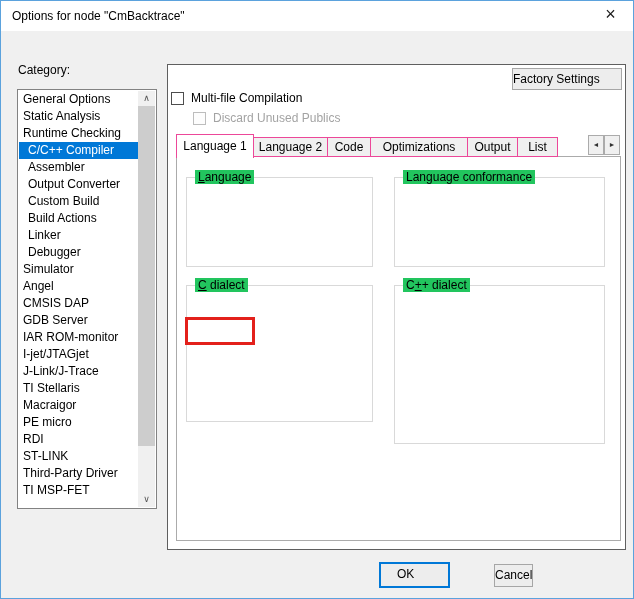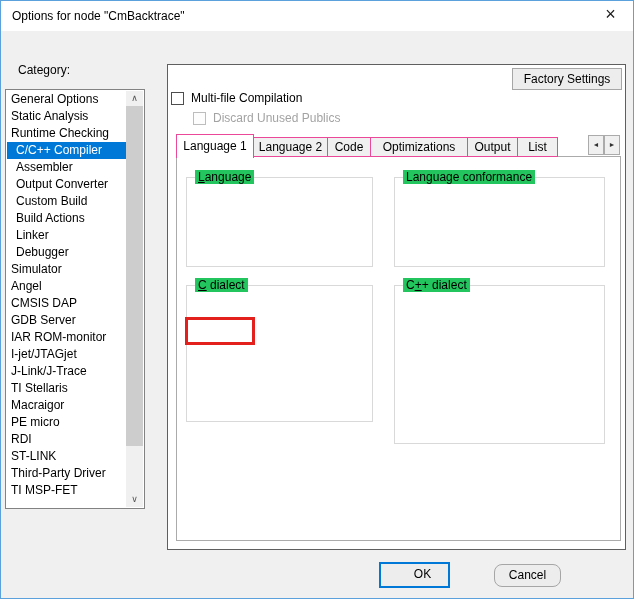--- a/index.html
+++ b/index.html
@@ -8,34 +8,34 @@
     position:absolute; left:0; top:0; width:634px; height:599px;
     background:#f0f0f0; border:1px solid #5ba2dd; overflow:hidden;
     font-family:"Liberation Sans", sans-serif; font-size:12px; color:#000;
   }
   .titlebar { position:absolute; left:0; top:0; right:0; height:30px; background:#fff; }
   .title { position:absolute; left:11px; top:0; line-height:30px; font-size:12px; white-space:nowrap; }
   .closebtn { position:absolute; right:0; top:0; width:45px; height:30px; text-align:center; line-height:27px; font-size:18px; color:#1a1a1a; cursor:default; }
 
   .cat-label { position:absolute; left:17px; top:62px; }
 
-  .listbox { position:absolute; left:4px; top:88px; width:140px; height:420px; background:#fff; border:1px solid #828282; }
+  .listbox { position:absolute; left:16px; top:88px; width:140px; height:420px; background:#fff; border:1px solid #828282; }
   .list-items { position:absolute; top:1px; left:1px; right:18px; bottom:1px; overflow:hidden; }
   .li { height:17px; line-height:17px; padding-left:4px; white-space:nowrap; overflow:hidden; }
   .li.lv1 { padding-left:9px; }
   .li.lv2 { }
   .li.sel { background:#0078d7; color:#fff; }
   .vscroll { position:absolute; top:1px; right:1px; bottom:1px; width:17px; background:#f0f0f0; }
   .sb-btn { position:absolute; left:0; width:17px; height:15px; text-align:center; font-size:9px; line-height:15px; color:#555; }
   .sb-up { top:0; } .sb-down { bottom:0; }
   .sb-thumb { position:absolute; left:0; top:15px; width:17px; height:340px; background:#cdcdcd; }
 
   .panel { position:absolute; left:166px; top:63px; width:459px; height:486px; border:1px solid #5f5f5f; background:#fff; }
 
-  .btn { text-align:center; background:#ededed; border:1px solid #a6a6a6; cursor:default; }
+  .btn { text-align:left; background:#ededed; border:1px solid #a6a6a6; cursor:default; }
   .factory-btn { position:absolute; left:511px; top:67px; width:110px; height:22px; line-height:20px; }
 
   .chk { position:absolute; width:13px; height:13px; border:1px solid #4d4d4d; background:#fff; }
   .chk.checked::after { content:"\2713"; position:absolute; left:1px; top:-2px; font-size:12px; color:#1f1f1f; }
   .chk.disabled { border-color:#bdbdbd; background:#fdfdfd; }
   .chk.disabled.checked::after { color:#b3b3b3; }
   .radio { position:absolute; width:13px; height:13px; border:1px solid #4d4d4d; border-radius:50%; background:#fff; }
   .radio.checked::after { content:""; position:absolute; left:3px; top:3px; width:5px; height:5px; border-radius:50%; background:#2b2b2b; }
   .radio.disabled { border-color:#c2c2c2; }
   .radio.disabled.checked::after { background:#c2c2c2; }
@@ -48,21 +48,21 @@
   .tab.active { top:133px; height:24px; line-height:22px; background:#fff; border-bottom:none; z-index:4; }
   .tab-arrow { position:absolute; top:134px; width:16px; height:20px; line-height:18px; text-align:center; font-size:7px; color:#333; background:#f0f0f0; border:1px solid #ababab; z-index:2; }
   .tabpage { position:absolute; left:175px; top:155px; width:445px; height:385px; background:#fff; border:1px solid #ababab; z-index:1; }
 
   .group { position:absolute; border:1px solid #d9d9d9; background:#fff; z-index:2; }
   .gtitle { position:absolute; top:-8px; left:8px; background:#22c55e; padding:0 3px; white-space:nowrap; }
 
   .red-annot { position:absolute; left:184px; top:316px; width:70px; height:28px; border:3px solid #e3201b; z-index:6; pointer-events:none; }
 
   .ok-btn { position:absolute; left:378px; top:561px; width:71px; height:26px; line-height:21px; border:2px solid #0078d7;padding-left:16px; }
-  .cancel-btn { position:absolute; left:493px; top:563px; width:67px; height:23px; line-height:20px;border-radius:8px; }
+  .cancel-btn { position:absolute; left:493px; top:563px; width:39px; height:23px; line-height:20px; }
   u { text-decoration:underline; }
 </style>
 </head>
 <body>
 
 <div class="dialog">
 
   <div class="titlebar">
     <div class="title">Options for node "CmBacktrace"</div>
     <div class="closebtn">×</div>

